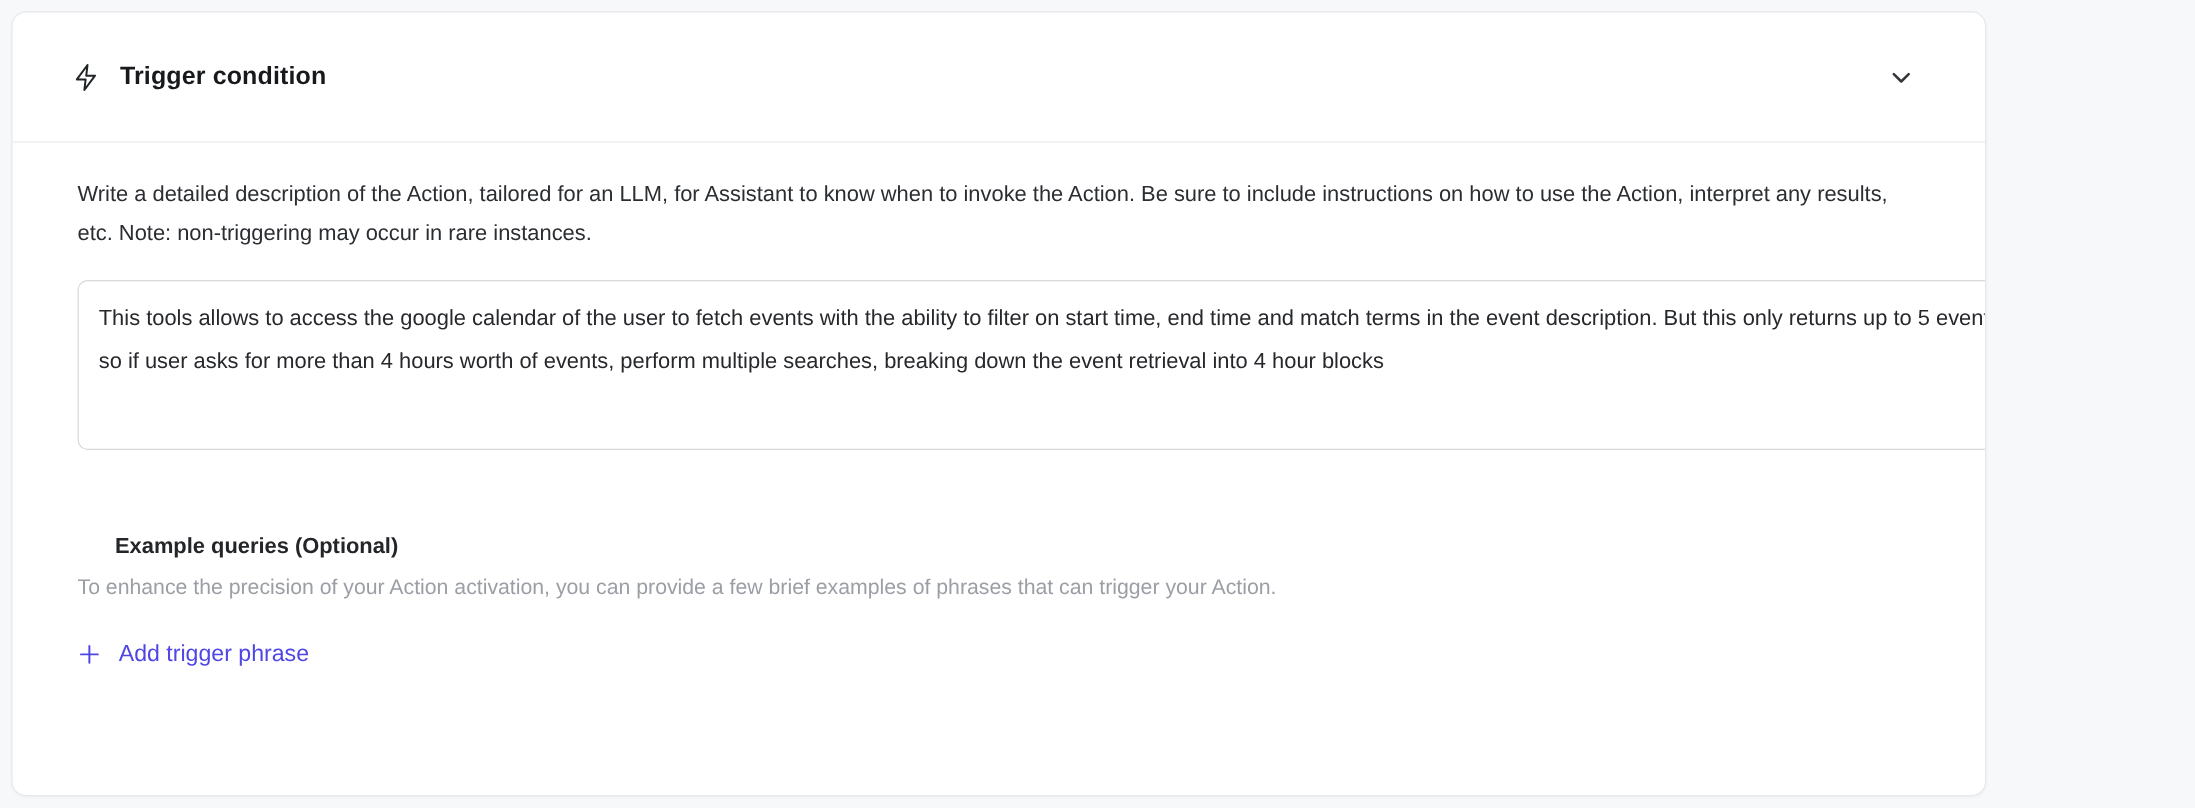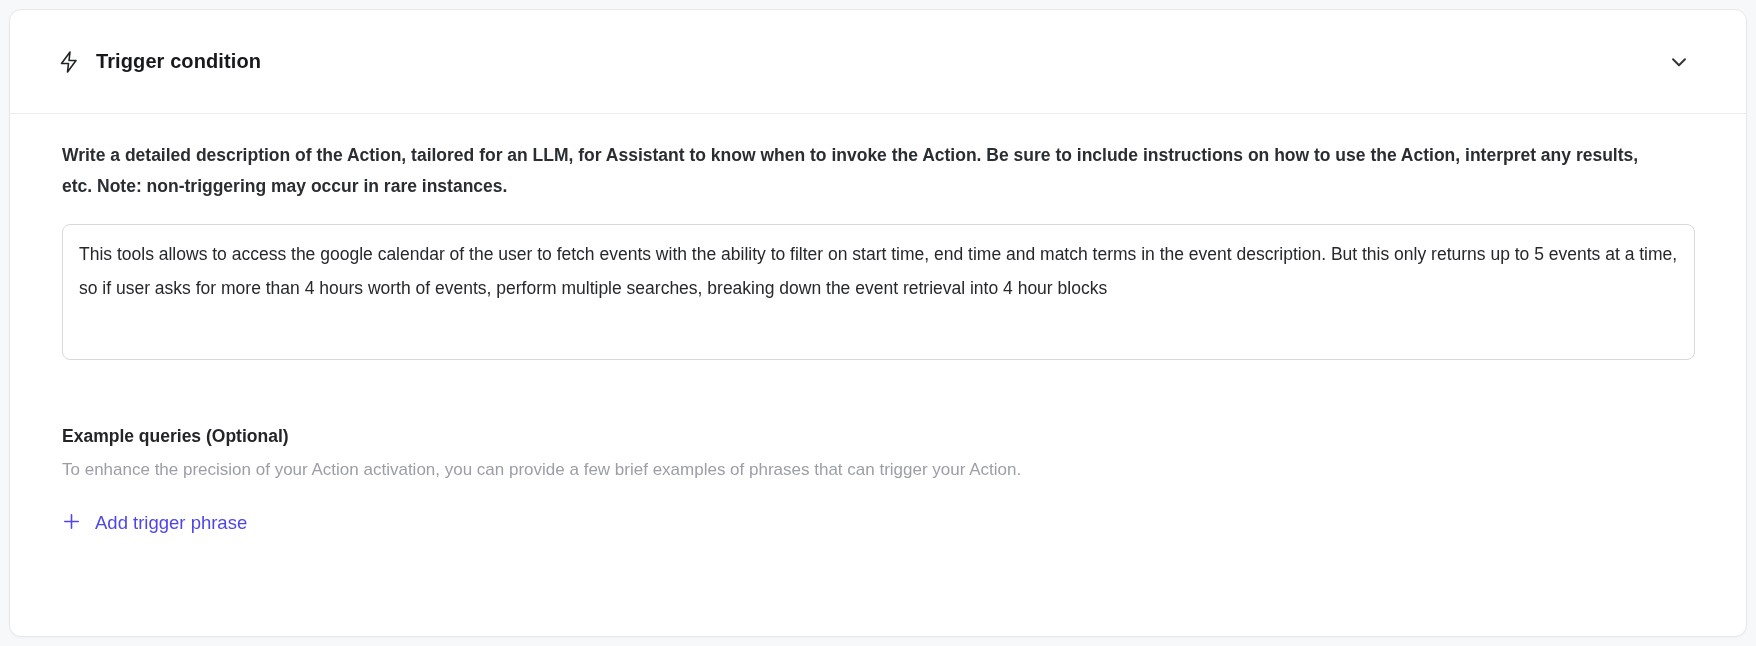--- a/index.html
+++ b/index.html
@@ -1,65 +1,65 @@
 <!DOCTYPE html>
 <html><head>
 <meta charset="utf-8">
 <style>
   * { margin:0; padding:0; box-sizing:border-box; }
   html,body { width:1756px; height:646px; background:#f7f8f9; font-family:"Liberation Sans", sans-serif; }
   .card {
-    position:absolute; left:9px; top:9px; width:1738px; height:628px;
+    position:absolute; left:9px; top:9px; width:1580px; height:628px;
     background:#ffffff; border:1px solid #e7e8ea; border-radius:12px;
     box-shadow:0 1px 2px rgba(0,0,0,0.03);
     overflow:hidden;
   }
   .card-header {
     display:flex; align-items:center;
     height:104px; padding:0 56px 0 47px;
     border-bottom:1px solid #ebecee;
     cursor:pointer;
   }
   .bolt-icon { width:24px; height:24px; flex:0 0 auto; }
   .header-title {
     margin-left:15px;
     font-size:20px; font-weight:700; color:#17191c; letter-spacing:0.1px;
   }
   .chevron-icon { margin-left:auto; width:22px; height:22px; }
 
   .card-body { padding:26px 53px 0 52px; }
 
   .desc {
-    font-size:17.5px; line-height:31px; color:#2a2d31; max-width:1610px;font-weight:bold;
+    font-size:17.5px; line-height:31px; color:#2a2d31; max-width:1610px;
   }
 
   .trigger-textarea {
     display:block;
     margin-top:22px;
     width:1633px; height:136px;
     border:1px solid #d7d9dc; border-radius:8px;
     padding:12px 16px;
     font-family:"Liberation Sans", sans-serif;
     font-size:17.5px; line-height:34px; color:#26282c;
     resize:none; outline:none; background:#fff;
     overflow:hidden;
   }
 
   .examples-section { margin-top:63px; }
   .examples-heading {
-    font-size:17.5px; font-weight:700; color:#232528; line-height:26px;
+    font-size:17.5px; font-weight:700; color:#232528; line-height:26px;margin-left:30px;
   }
   .examples-subtext {
     margin-top:5px;
     font-size:17px; line-height:31px; color:#9b9fa5;
   }
 
   .add-trigger-btn {
     margin-top:27px;
-    display:inline-flex; align-items:flex-start; gap:14px;
+    display:inline-flex; align-items:center; gap:14px;
     background:none; border:none; cursor:pointer;
     font-family:"Liberation Sans", sans-serif;
     font-size:18.5px; font-weight:500; color:#4f46e5;
     padding:0;
   }
   .plus-icon { width:19px; height:19px; }
 </style>
 </head>
 <body>
 

